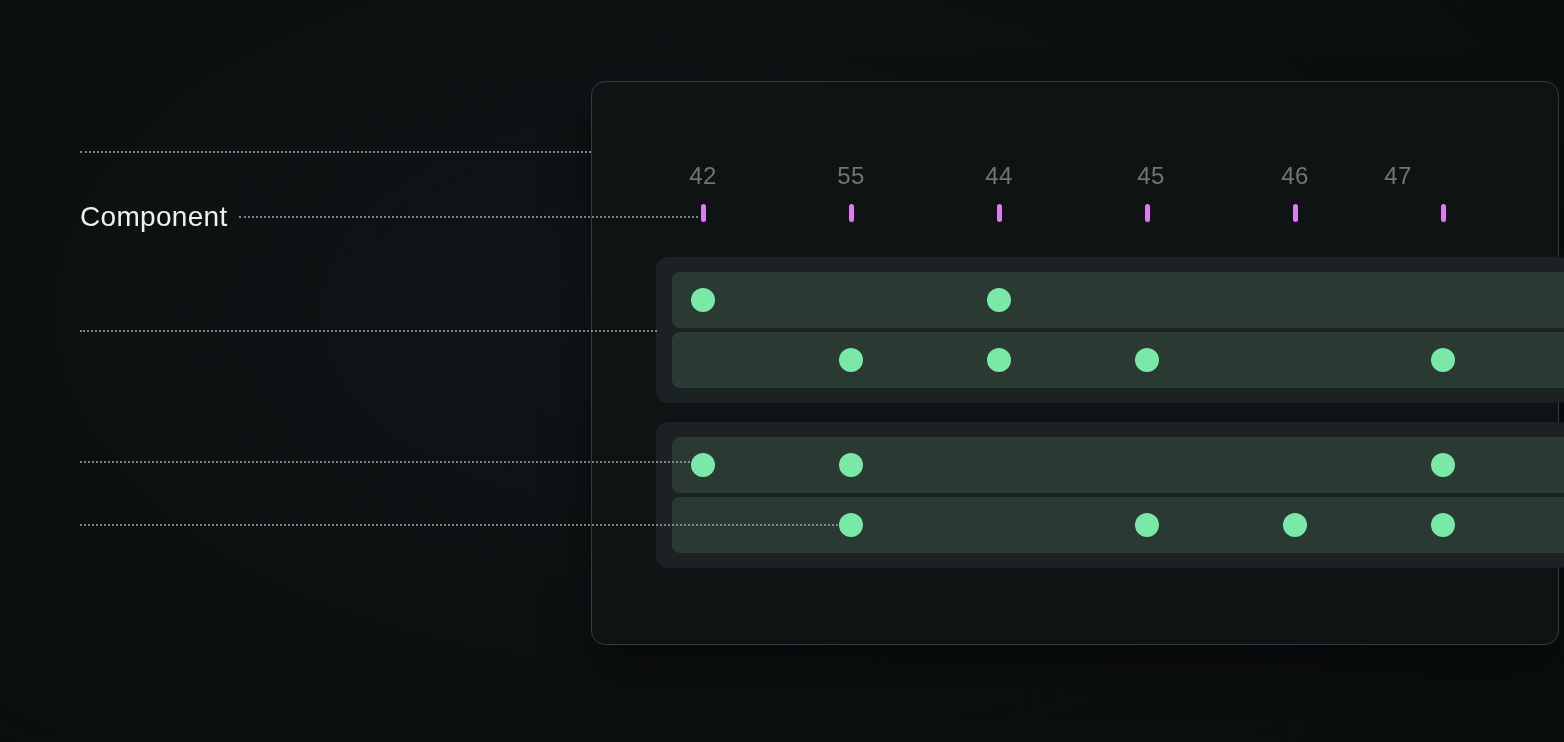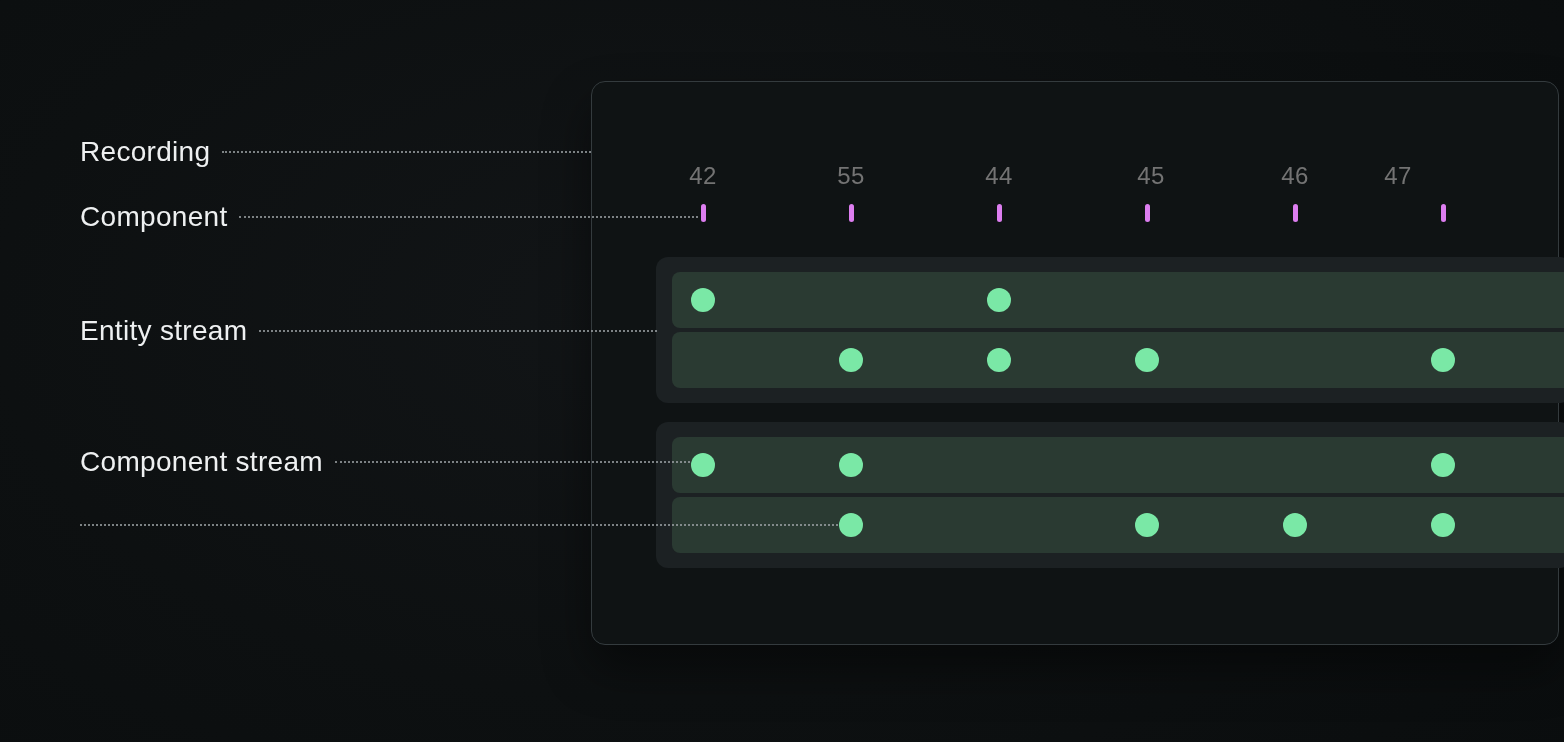--- a/index.html
+++ b/index.html
@@ -91,30 +91,27 @@
     </div>
     <div class="stream-row" style="top: 497px;">
       <div class="dot" style="left: 179px; top: 28px;"></div>
       <div class="dot" style="left: 475px; top: 28px;"></div>
       <div class="dot" style="left: 623px; top: 28px;"></div>
       <div class="dot" style="left: 771px; top: 28px;"></div>
     </div>
   </div>
 
 <div class="annot a-recording">
-  <span class="lbl">Recording</span>
   <div class="leader"></div>
 </div>
 <div class="annot a-timeline">
   <span class="lbl">Component</span>
   <div class="leader"></div>
 </div>
 <div class="annot a-entity">
-  <span class="lbl">Entity stream</span>
   <div class="leader"></div>
 </div>
 <div class="annot a-compstream">
-  <span class="lbl">Component stream</span>
   <div class="leader"></div>
 </div>
 <div class="annot a-compbatch">
   <div class="leader"></div>
 </div>
 
 </body></html>

